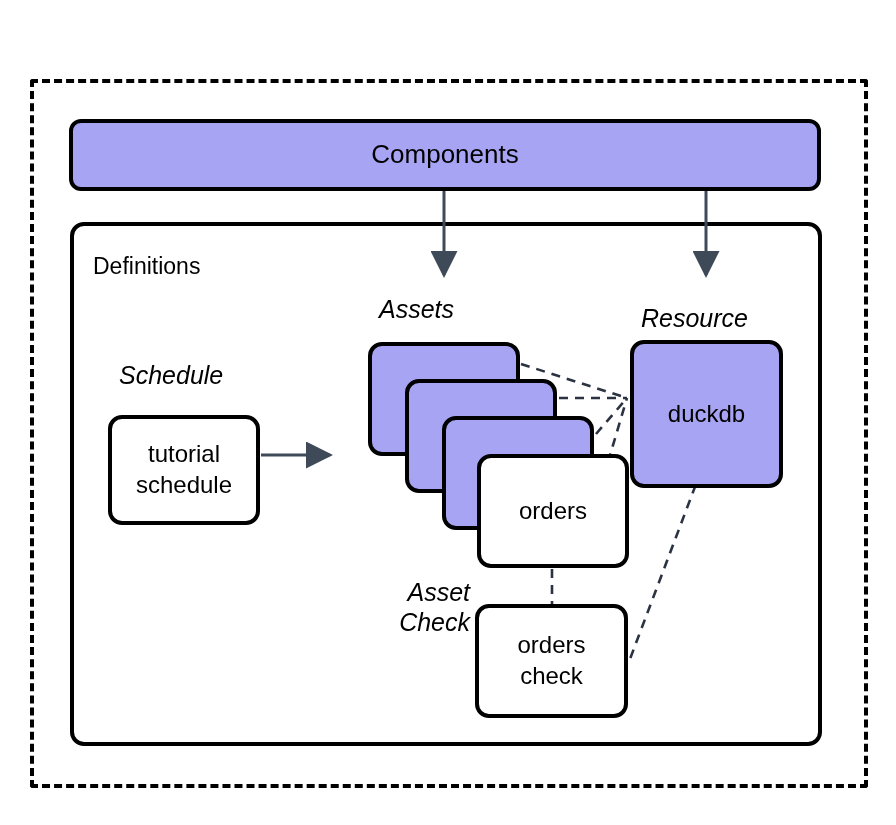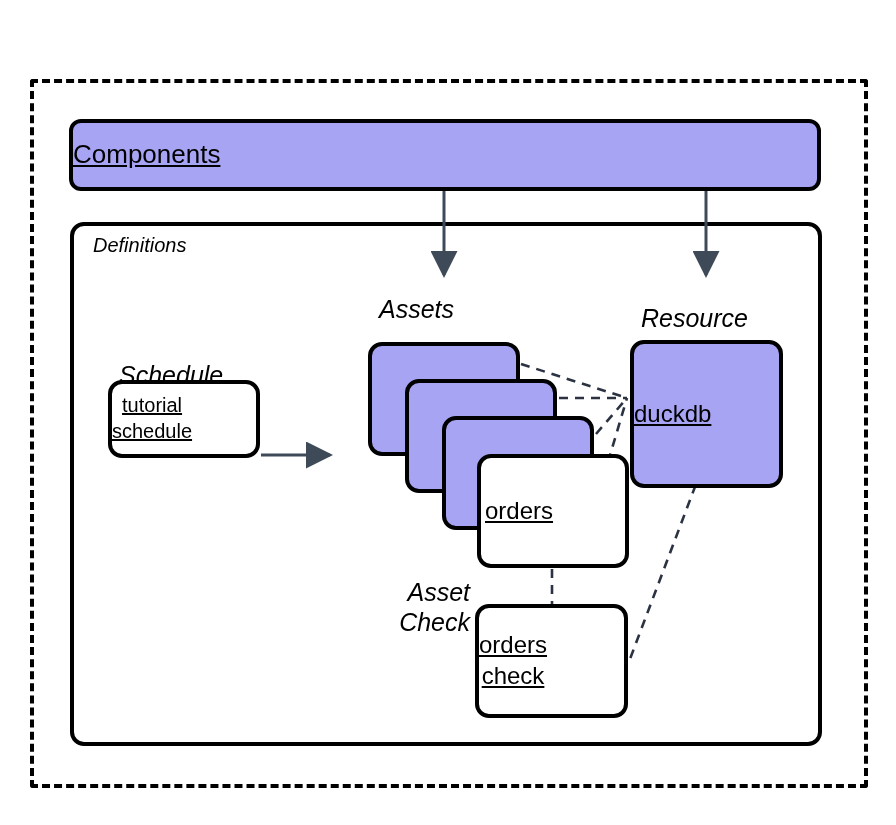--- a/index.html
+++ b/index.html
@@ -28,23 +28,23 @@
     pointer-events: none;
   }
   .node {
     position: absolute;
     box-sizing: border-box;
     border: 4px solid #000000;
     border-radius: 14px;
     background: #ffffff;
     display: flex;
     align-items: center;
+    justify-content: center;
     text-align: center;
     line-height: 1.28;
-    text-decoration: underline;
   }
   .node.purple { background: #a8a4f4; }
 
   #project-title {
     position: absolute;
     left: 48px;
     top: 30px;
     font-size: 26px;
     font-style: italic;
     letter-spacing: 0.2px;
@@ -76,24 +76,23 @@
     width: 752px;
     height: 524px;
     box-sizing: border-box;
     border: 4px solid #000000;
     border-radius: 14px;
     background: #ffffff;
   }
   #definitions-label {
     position: absolute;
     left: 93px;
-    top: 234px;
-    font-size: 20px;
+    top: 253px;
+    font-size: 23px;
     white-space: nowrap;
-    font-style: italic;
   }
 
   .group-label {
     position: absolute;
     font-size: 25px;
     font-style: italic;
     white-space: nowrap;
     line-height: 1.18;
   }
   #assets-label  { left: 379px; top: 295px; }
@@ -114,22 +113,22 @@
   }
   #resource-duckdb {
     left: 630px; top: 340px; width: 153px; height: 148px;
     font-size: 24px;
   }
   #asset-check-orders-check {
     left: 475px; top: 604px; width: 153px; height: 114px;
     font-size: 24px;
   }
   #schedule-tutorial {
-    left: 108px; top: 380px; width: 152px; height: 78px;
-    font-size: 20px;
+    left: 108px; top: 415px; width: 152px; height: 110px;
+    font-size: 24px;
   }
   .node .label { display: block; }
 </style>
 </head>
 <body>
 
 <div id="stage">
 
 
   <div id="project-boundary"></div>

